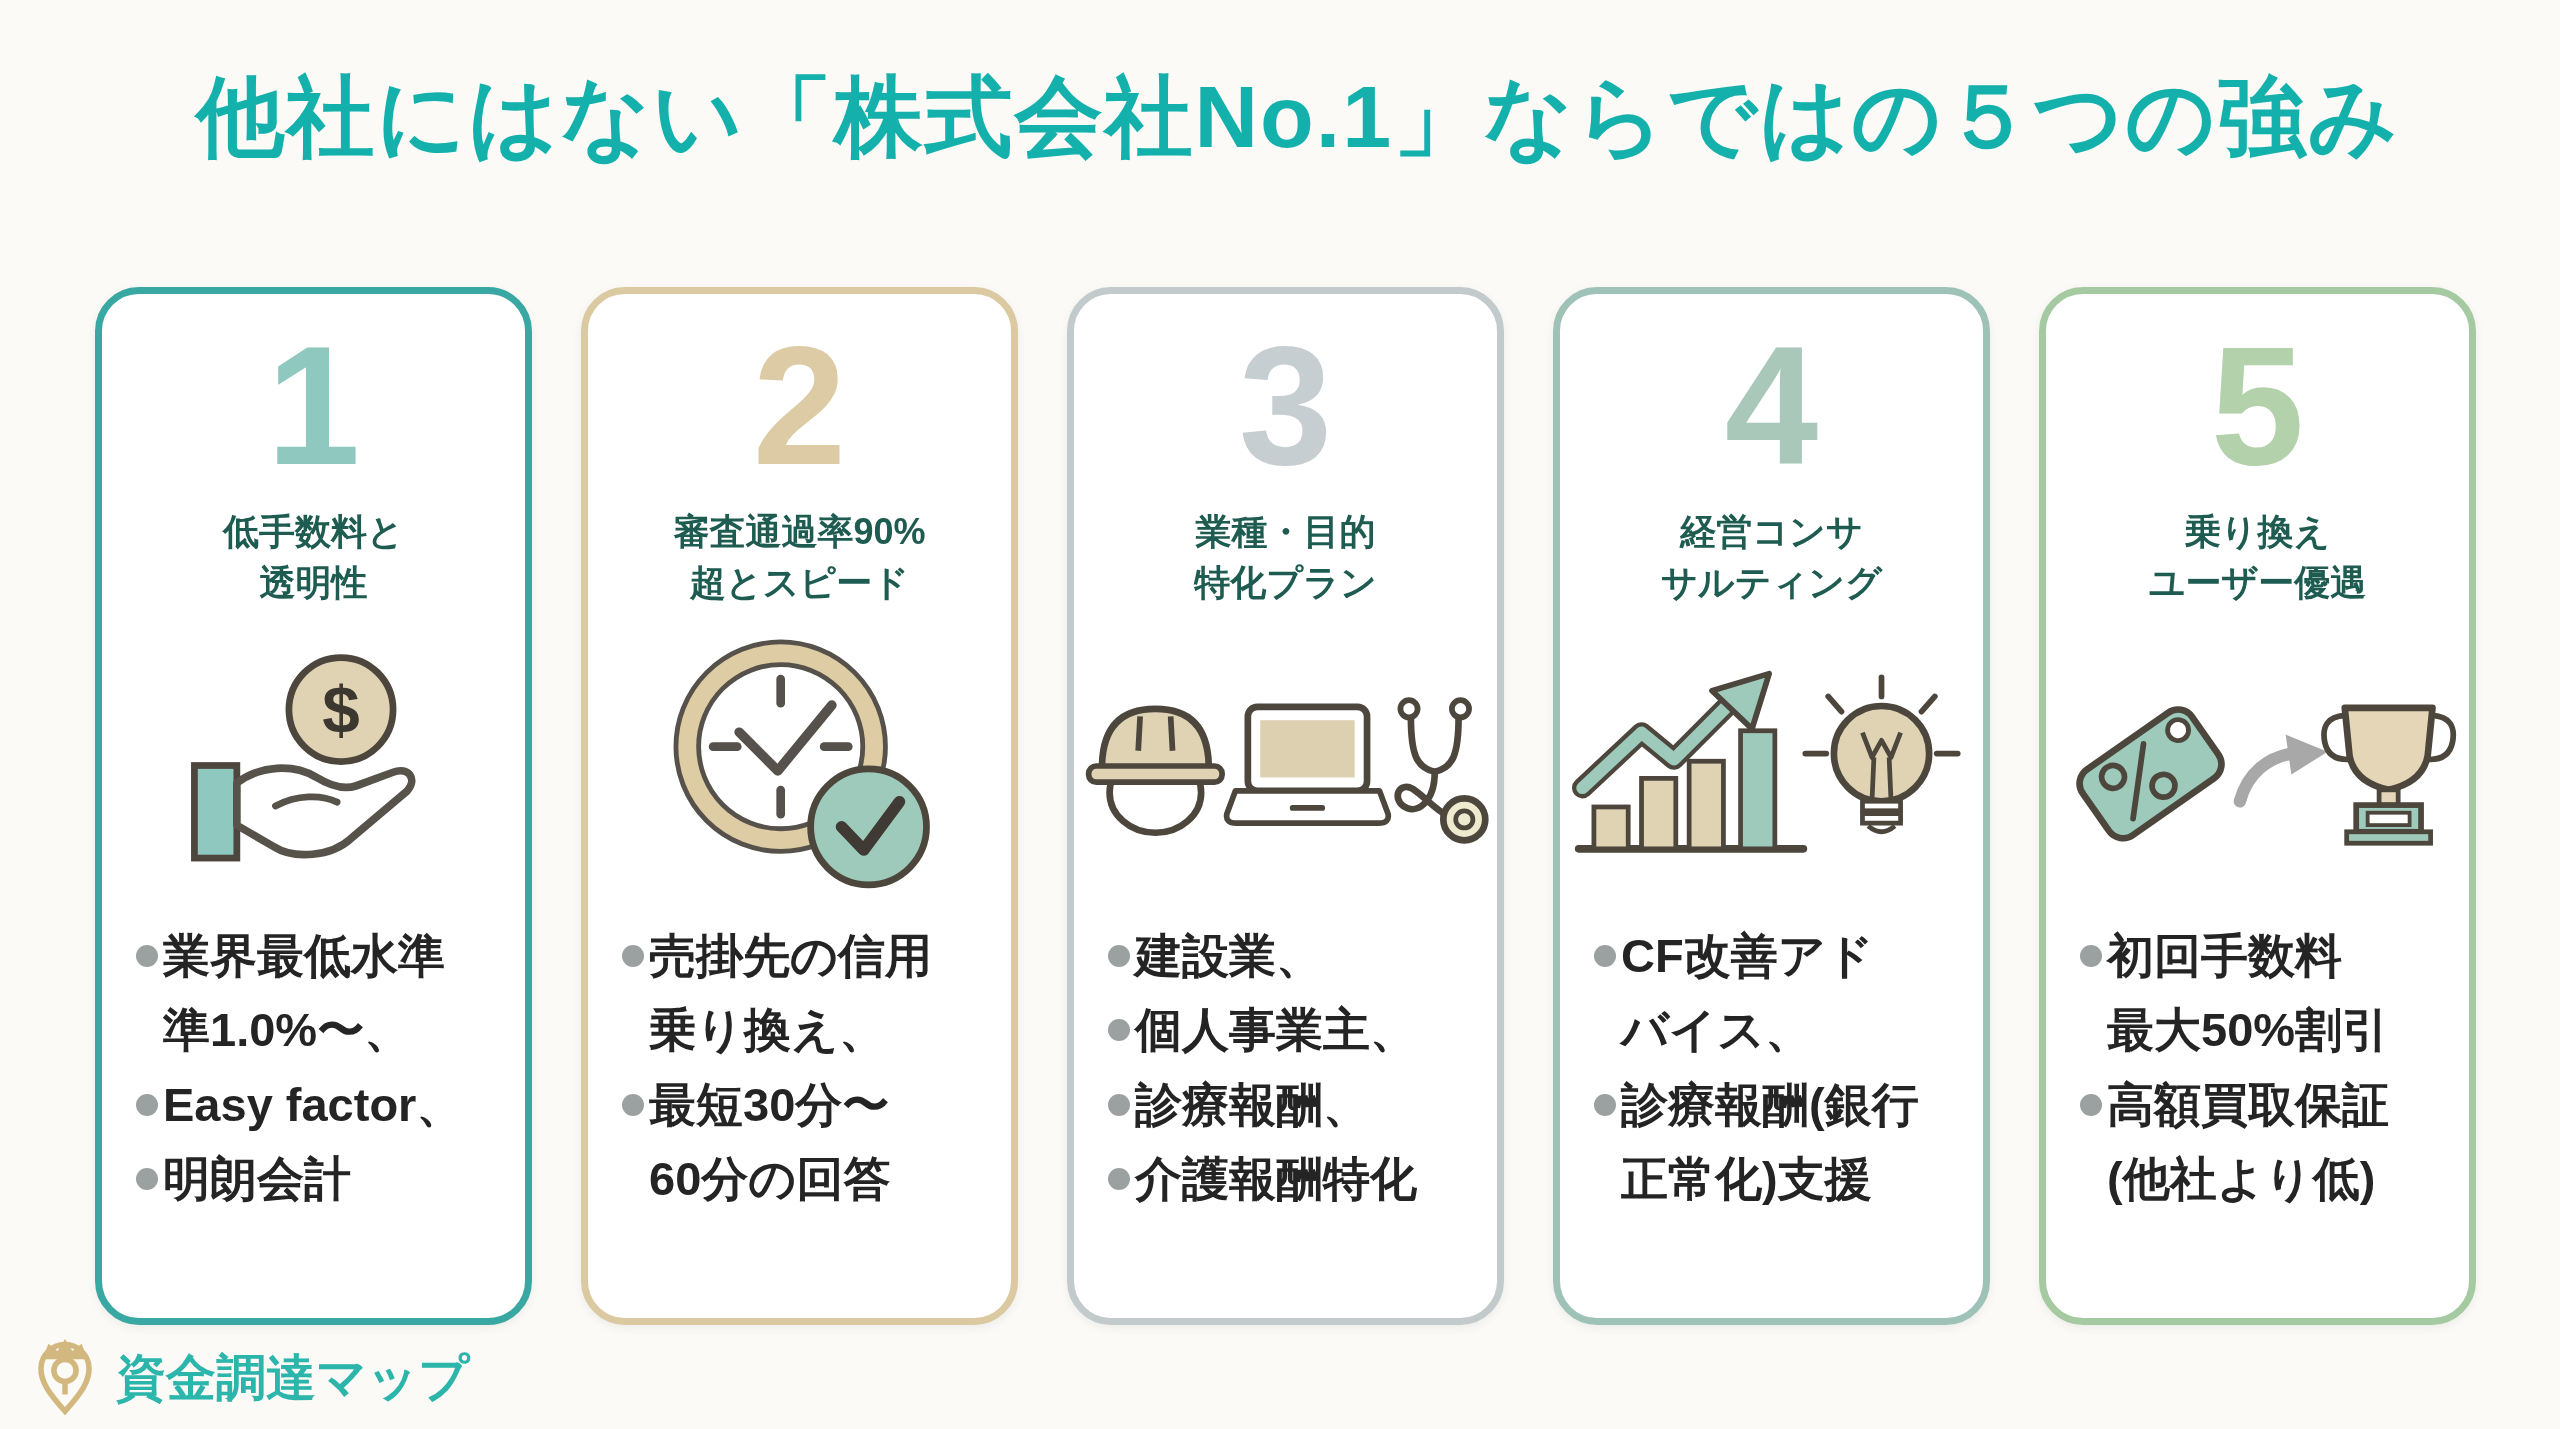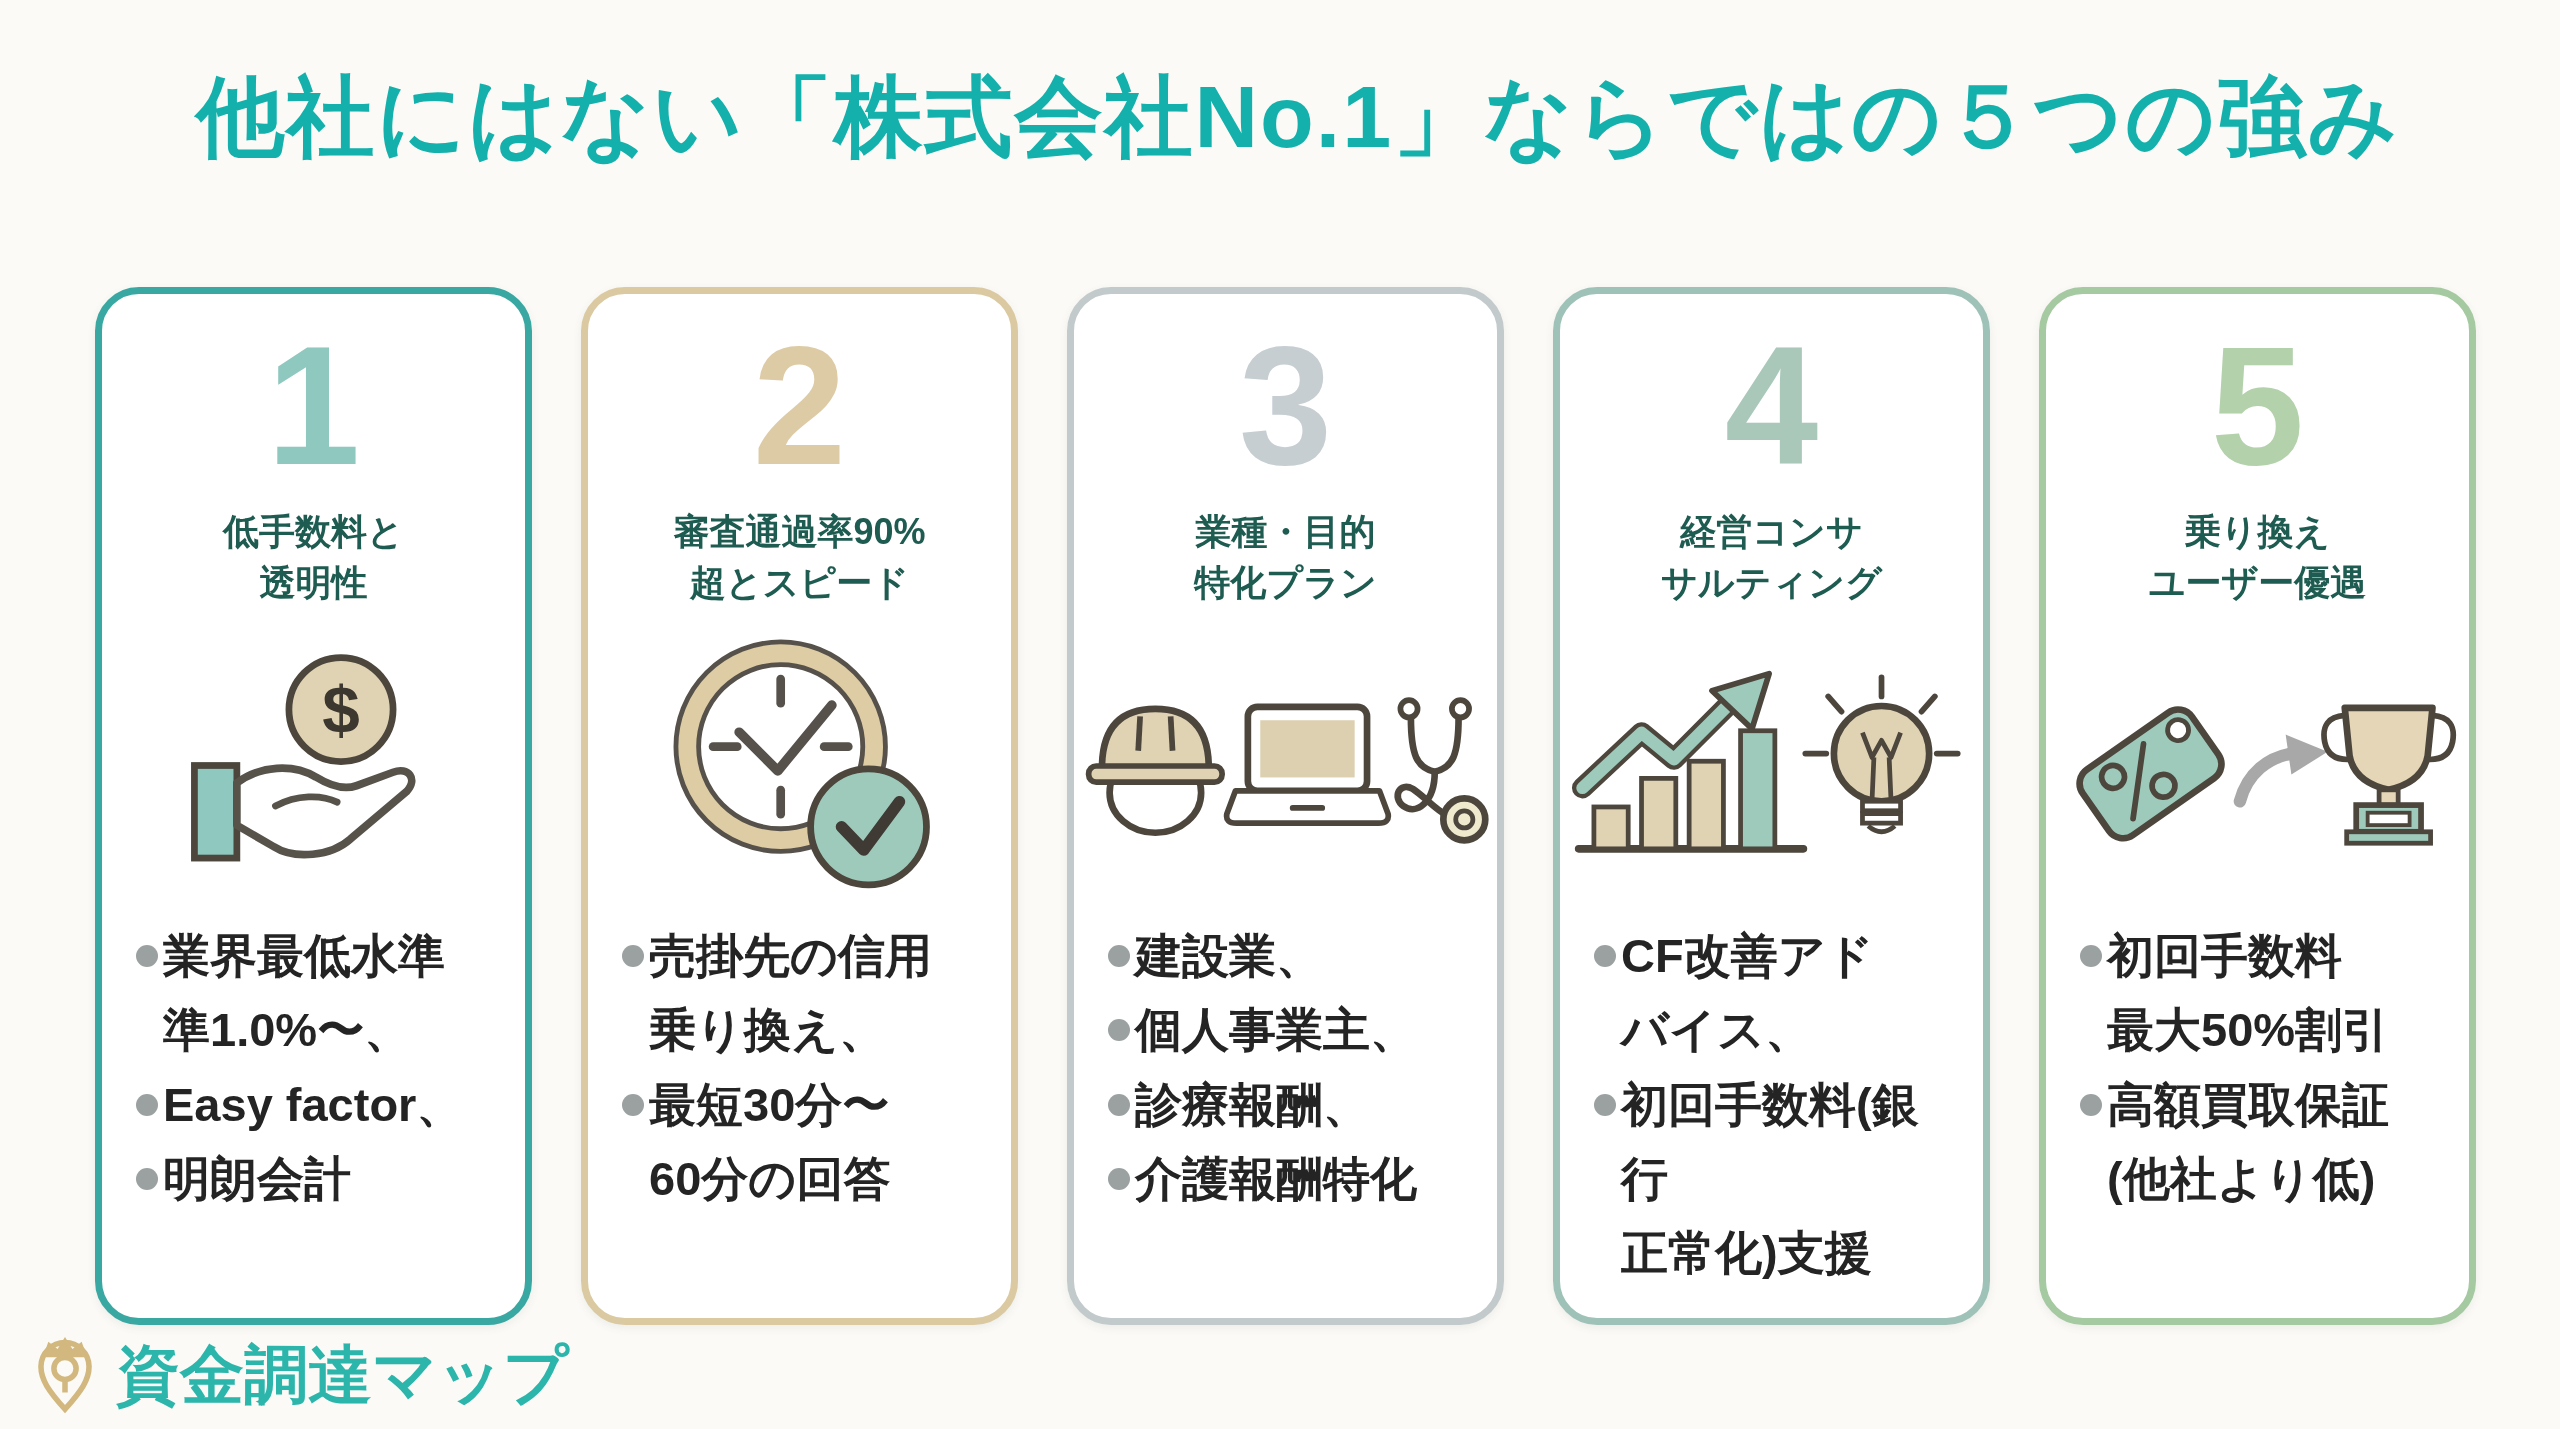--- a/index.html
+++ b/index.html
@@ -30,21 +30,21 @@
   .card-icon{
     height:295px;width:100%;display:flex;align-items:center;justify-content:center;margin-top:10px;
   }
   ul.bullets{list-style:none;margin:6px 0 0;padding:0 26px 0 34px;width:100%;box-sizing:border-box;}
   ul.bullets li{display:flex;gap:5px;}
   .dot{width:22px;height:22px;border-radius:50%;background:#9ba1a1;flex:0 0 auto;margin-top:26px;}
   .bullet-text{
     font-size:47px;font-weight:700;color:#242424;line-height:1.58;white-space:pre-line;
   }
   .footer{position:absolute;left:28px;bottom:10px;display:flex;align-items:center;gap:14px;}
-  .logo-text{font-size:64px;font-weight:800;color:#2bb5ab;}
+  .logo-text{font-size:50px;font-weight:800;color:#2bb5ab;}
 </style>
 </head>
 <body style="background: rgb(251, 250, 246);">
 
 <h1 class="page-title" style="color: rgb(20, 177, 172); margin-left: 36px;">他社にはない「株式会社No.1」ならではの５つの強み</h1>
 
 <div class="cards">
 
   <div class="card" style="border-color: rgb(58, 168, 162);">
     <div class="card-number" style="color: rgb(143, 200, 191);">1</div>
@@ -183,21 +183,21 @@
       </svg>
     </div>
     <ul class="bullets">
       <li>
           <span class="dot"></span>
           <span class="bullet-text">CF改善アド
 バイス、</span>
         </li>
       <li>
           <span class="dot"></span>
-          <span class="bullet-text">初回手数料(銀行
+          <span class="bullet-text">診療報酬(銀行
 正常化)支援</span>
         </li>
     </ul>
   </div>
 
   <div class="card" style="border-color: rgb(165, 201, 160);">
     <div class="card-number" style="color: rgb(179, 209, 171);">5</div>
     <div class="card-title">乗り換え
 ユーザー優遇</div>
     <div class="card-icon">

